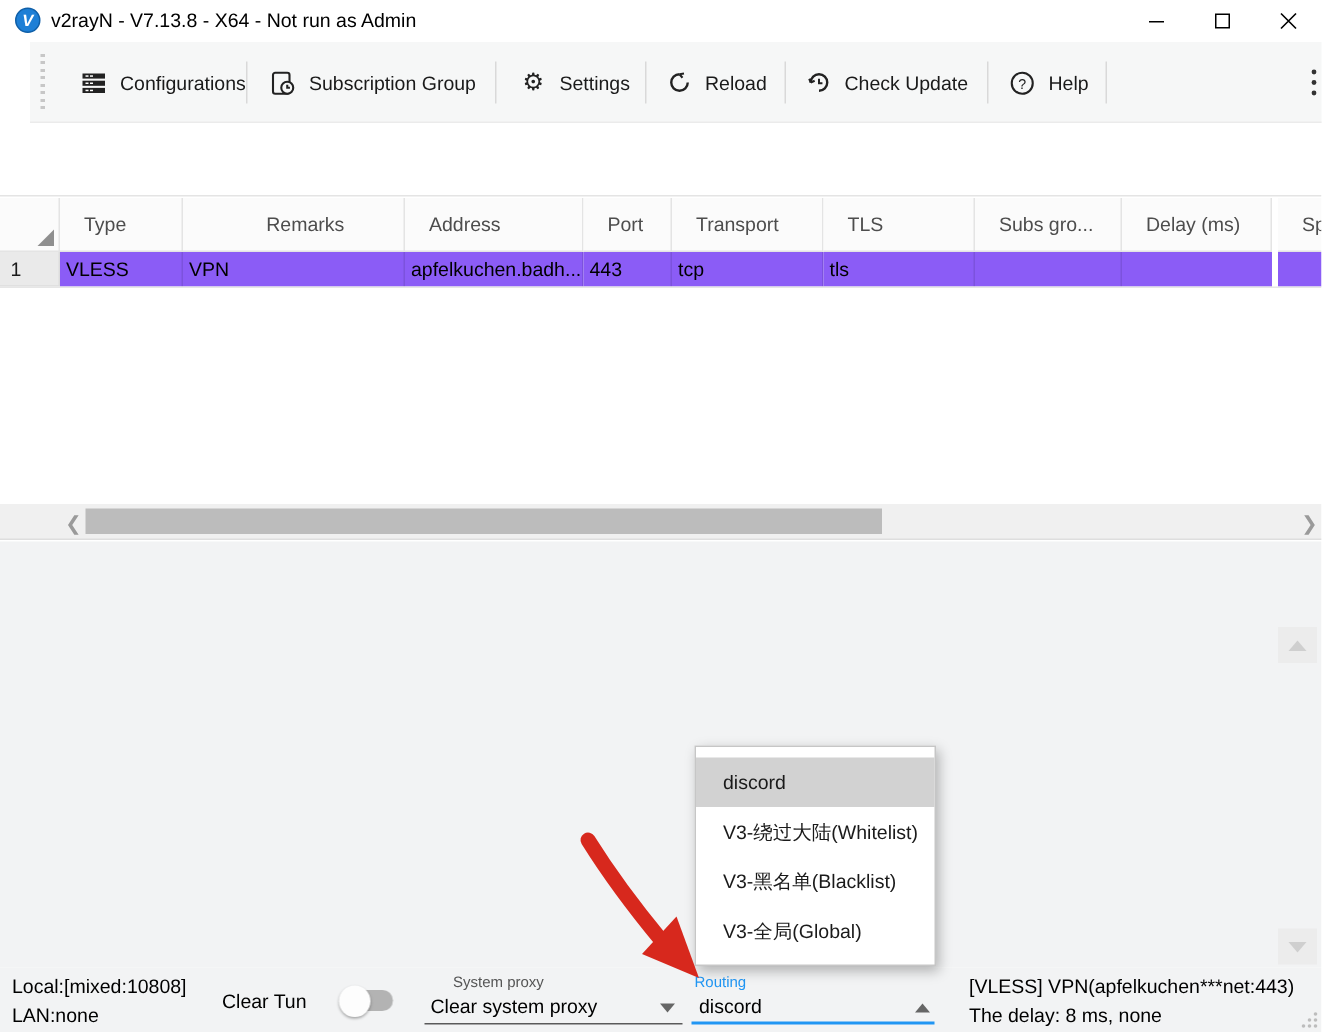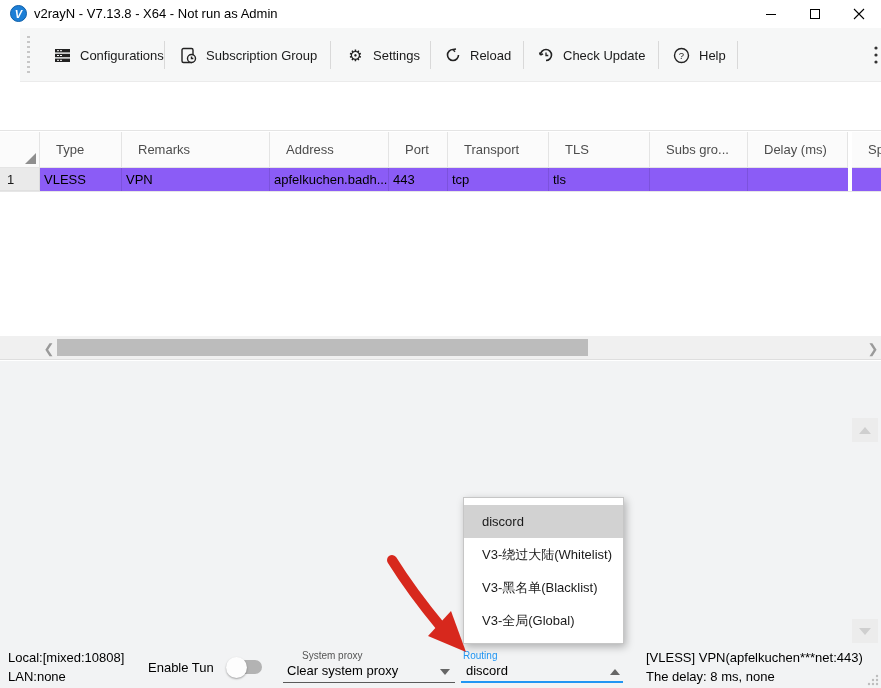--- a/index.html
+++ b/index.html
@@ -224,21 +224,21 @@
 </div>
 
 <div class="grid">
 
   <div class="ghead" style="left:0;width:40px;padding-left:0;">
       <span class="corner-tri"></span>
     </div>
   <div class="ghead" style="left:40px;width:82px;text-align:center;">
       <span>Type</span>
     </div>
-  <div class="ghead" style="left:122px;width:148px;">
+  <div class="ghead" style="left:122px;width:148px;justify-content:center;">
       <span>Remarks</span>
     </div>
   <div class="ghead" style="left:270px;width:119px;">
       <span>Address</span>
     </div>
   <div class="ghead" style="left:389px;width:59px;">
       <span>Port</span>
     </div>
   <div class="ghead" style="left:448px;width:101px;">
       <span>Transport</span>
@@ -311,21 +311,21 @@
     </div>
   <div class="vsc-btn" style="left:852px; top:201px;">
       <span class="tri-dn"></span>
     </div>
 </div>
 
 <div class="statusbar">
   <div class="st-line1">Local:[mixed:10808]</div>
   <div class="st-line2">LAN:none</div>
 
-  <div class="enable-tun">Enable Tun</div>
+  <div class="enable-tun">Clear Tun</div>
   <div class="toggle off" style="left:228px; top:660px; position:fixed;">
       <div class="knob"></div>
     </div>
 
   <div class="float-lbl" style="left:302px; top:5px;">System proxy</div>
   <div class="combo-val" style="left:287px; top:18px;"><span>Clear system proxy</span></div>
   <div class="combo-arrow-dn" style="position:absolute; left:440px; top:24px;"></div>
   <div class="sysproxy-underline"></div>
 
   <div class="float-lbl" style="left:463px; top:5px; color:#2196f3;">Routing</div>

